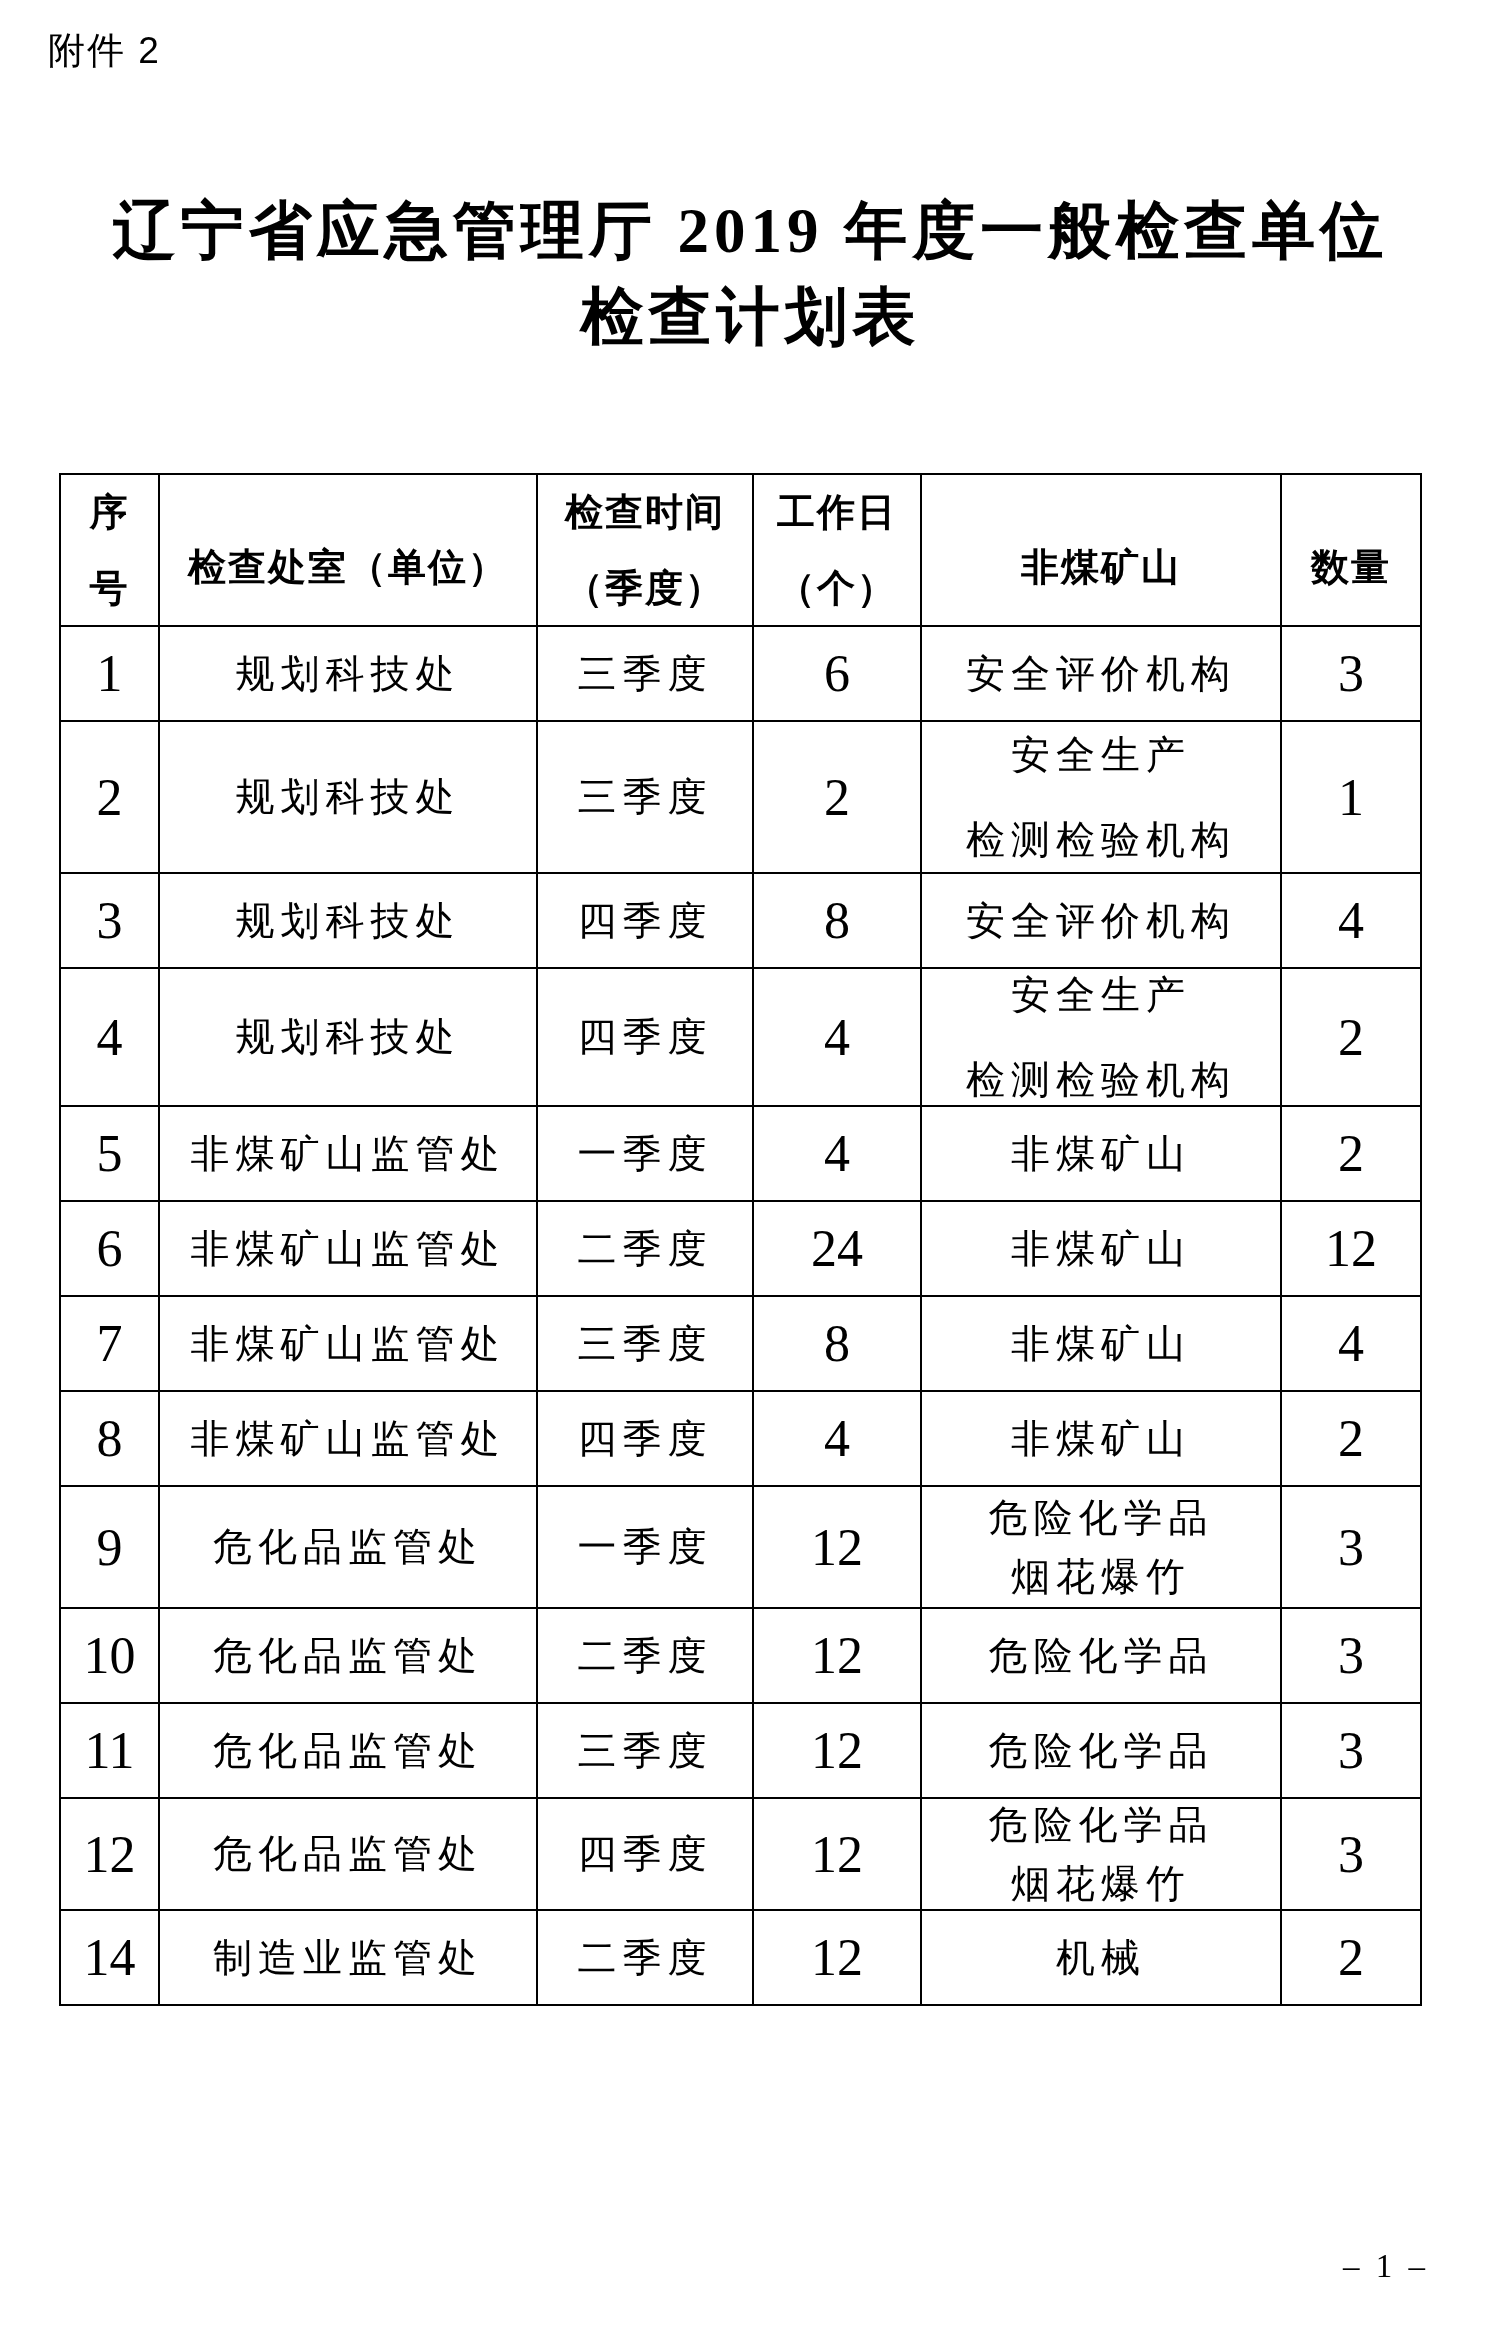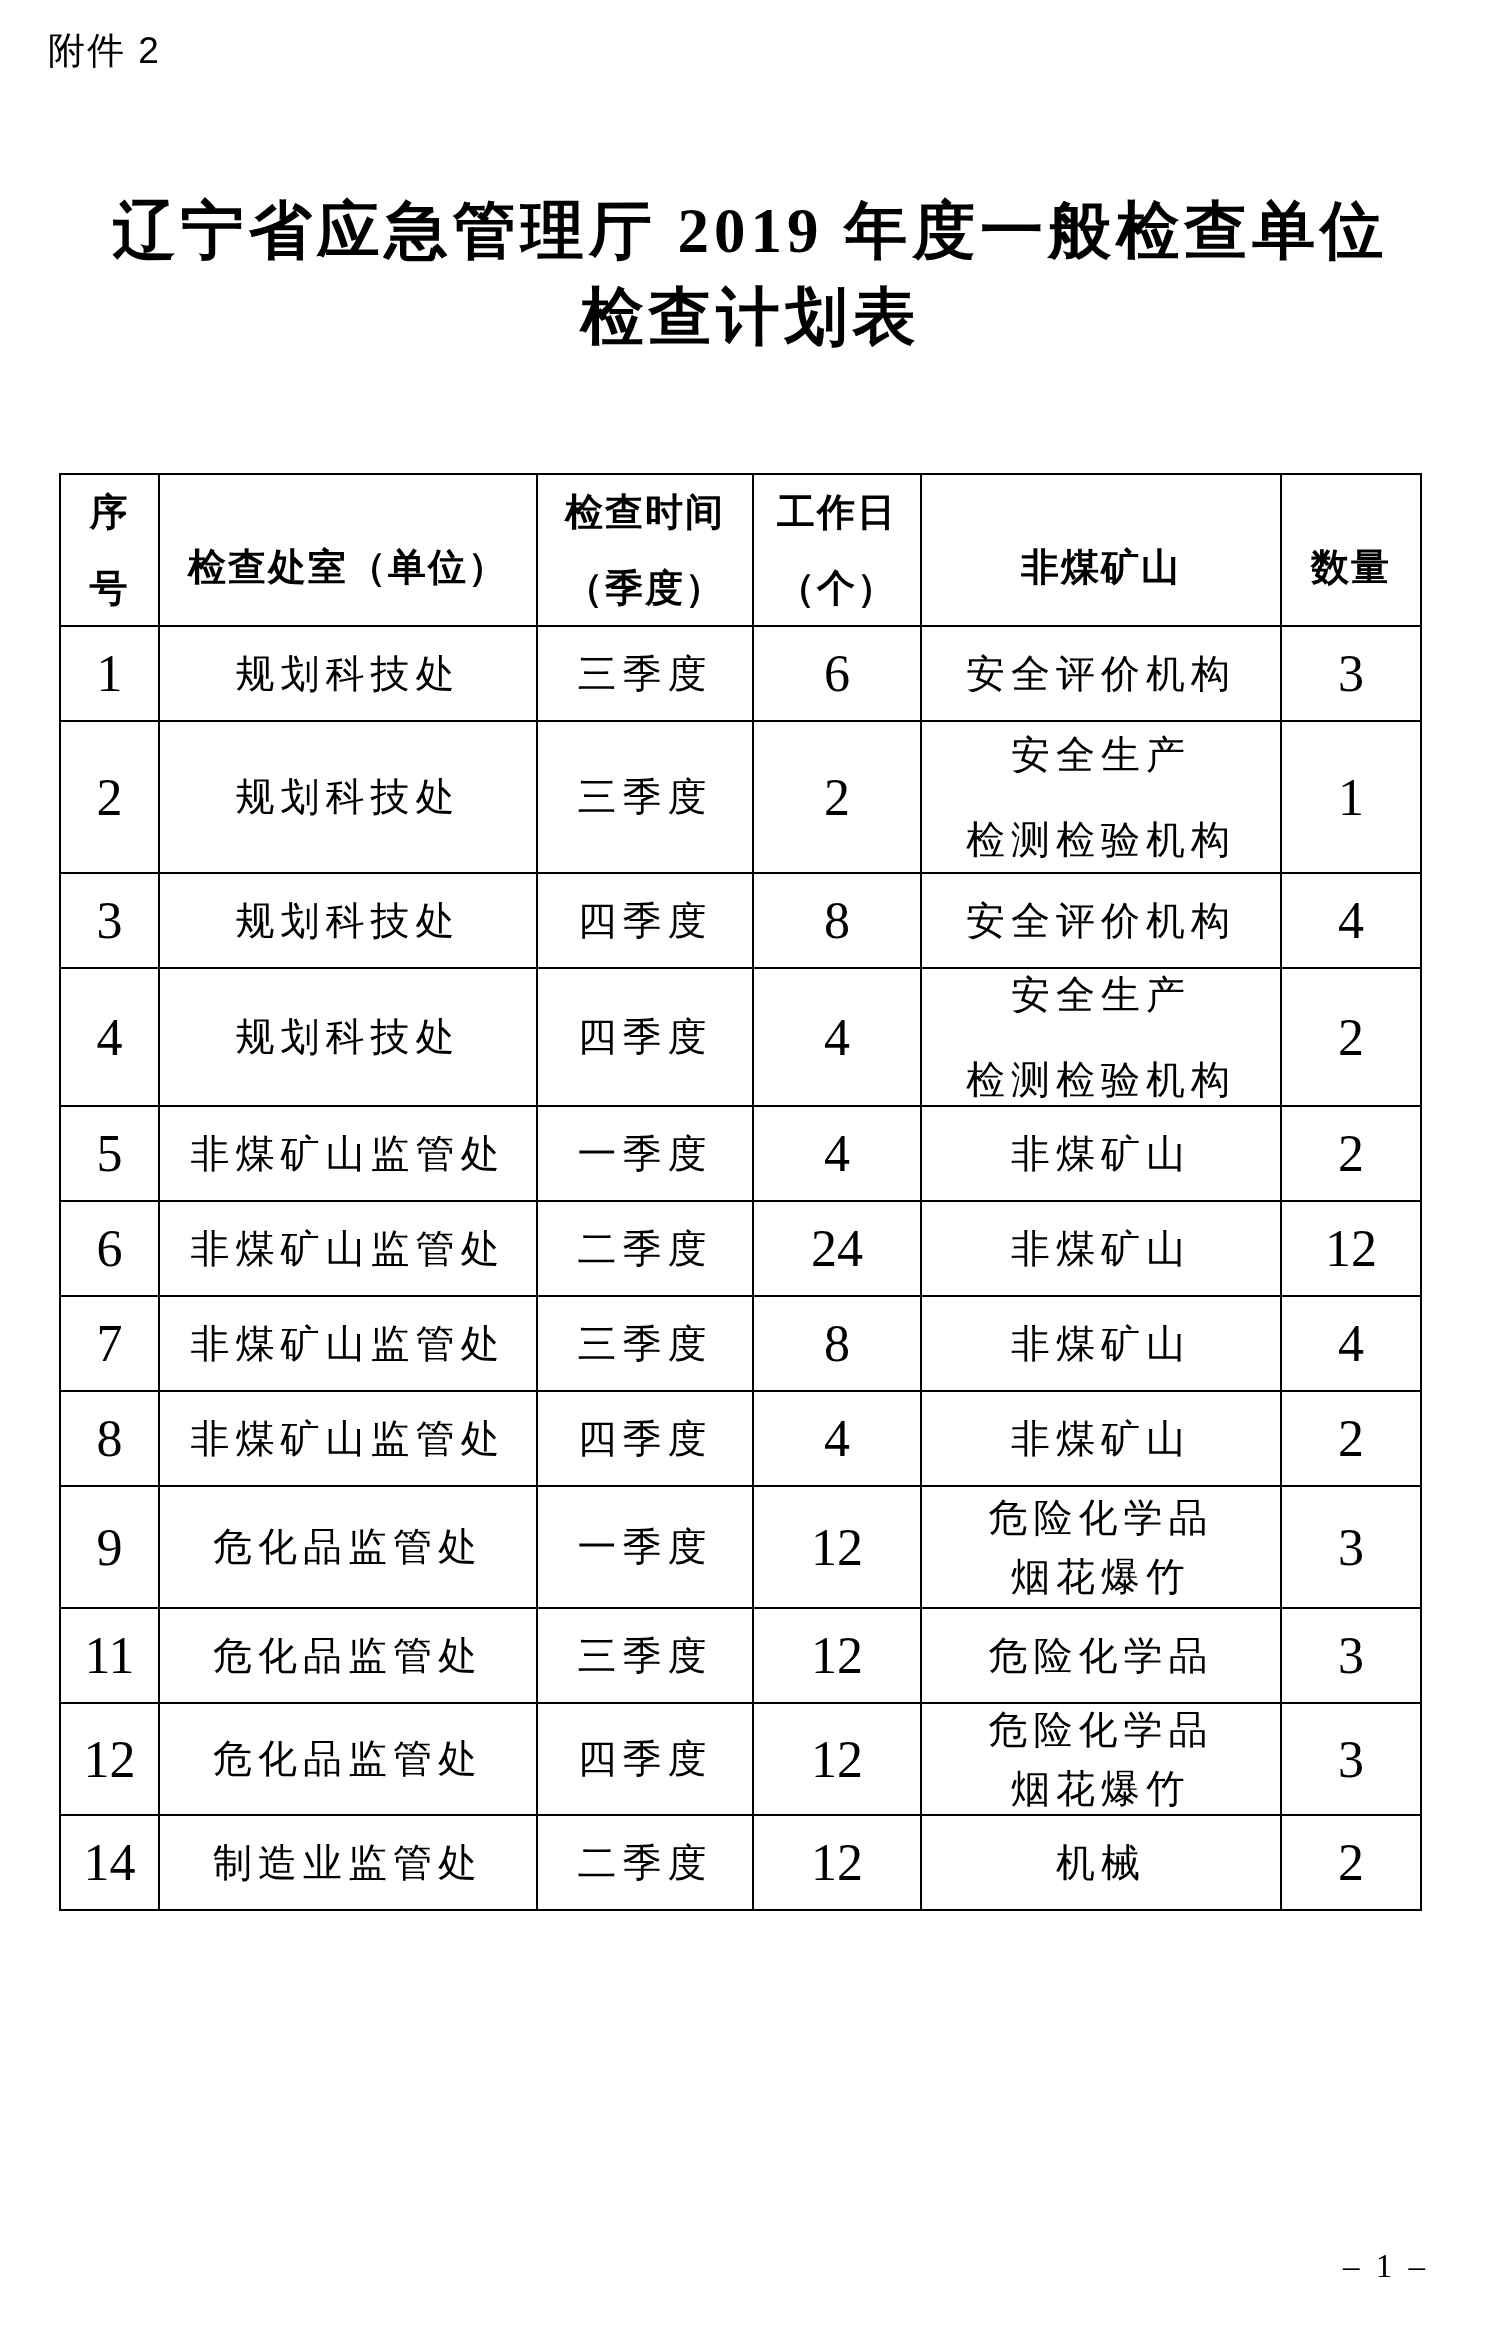--- a/index.html
+++ b/index.html
@@ -230,20 +230,28 @@
         <td class="num">12</td>
         <td class="zh">
           <div class="mlines gap-md">
             <div>危险化学品</div>
             <div>烟花爆竹</div>
           </div>
         </td>
         <td class="num">3</td>
       </tr>
       <tr>
+        <td class="num">10</td>
+        <td class="zh">危化品监管处</td>
+        <td class="zh">二季度</td>
+        <td class="num">12</td>
+        <td class="zh">危险化学品</td>
+        <td class="num">3</td>
+      </tr>
+      <tr>
         <td class="num">11</td>
         <td class="zh">危化品监管处</td>
         <td class="zh">三季度</td>
         <td class="num">12</td>
         <td class="zh">危险化学品</td>
         <td class="num">3</td>
       </tr>
       <tr class="h112">
         <td class="num">12</td>
         <td class="zh">危化品监管处</td>

